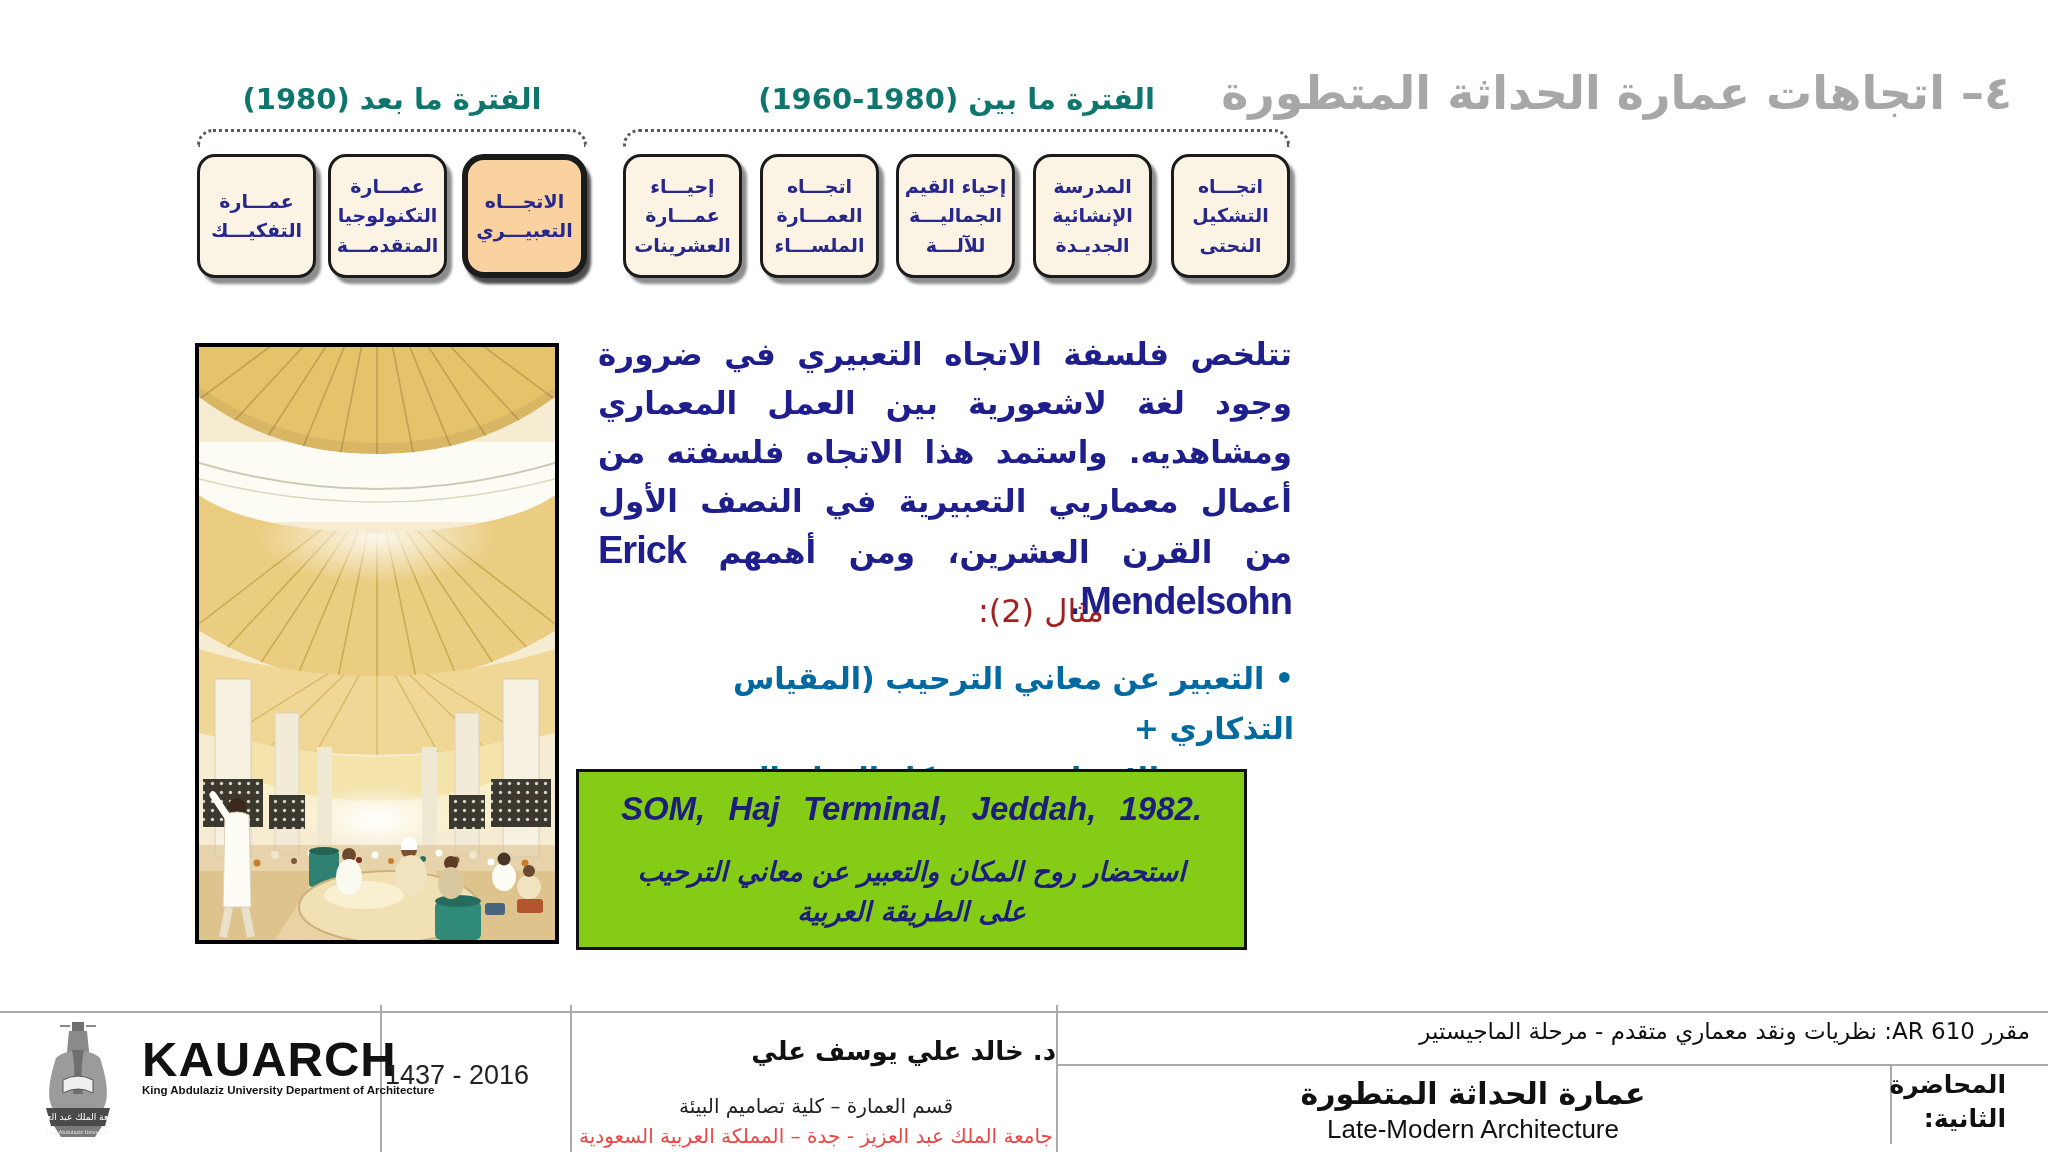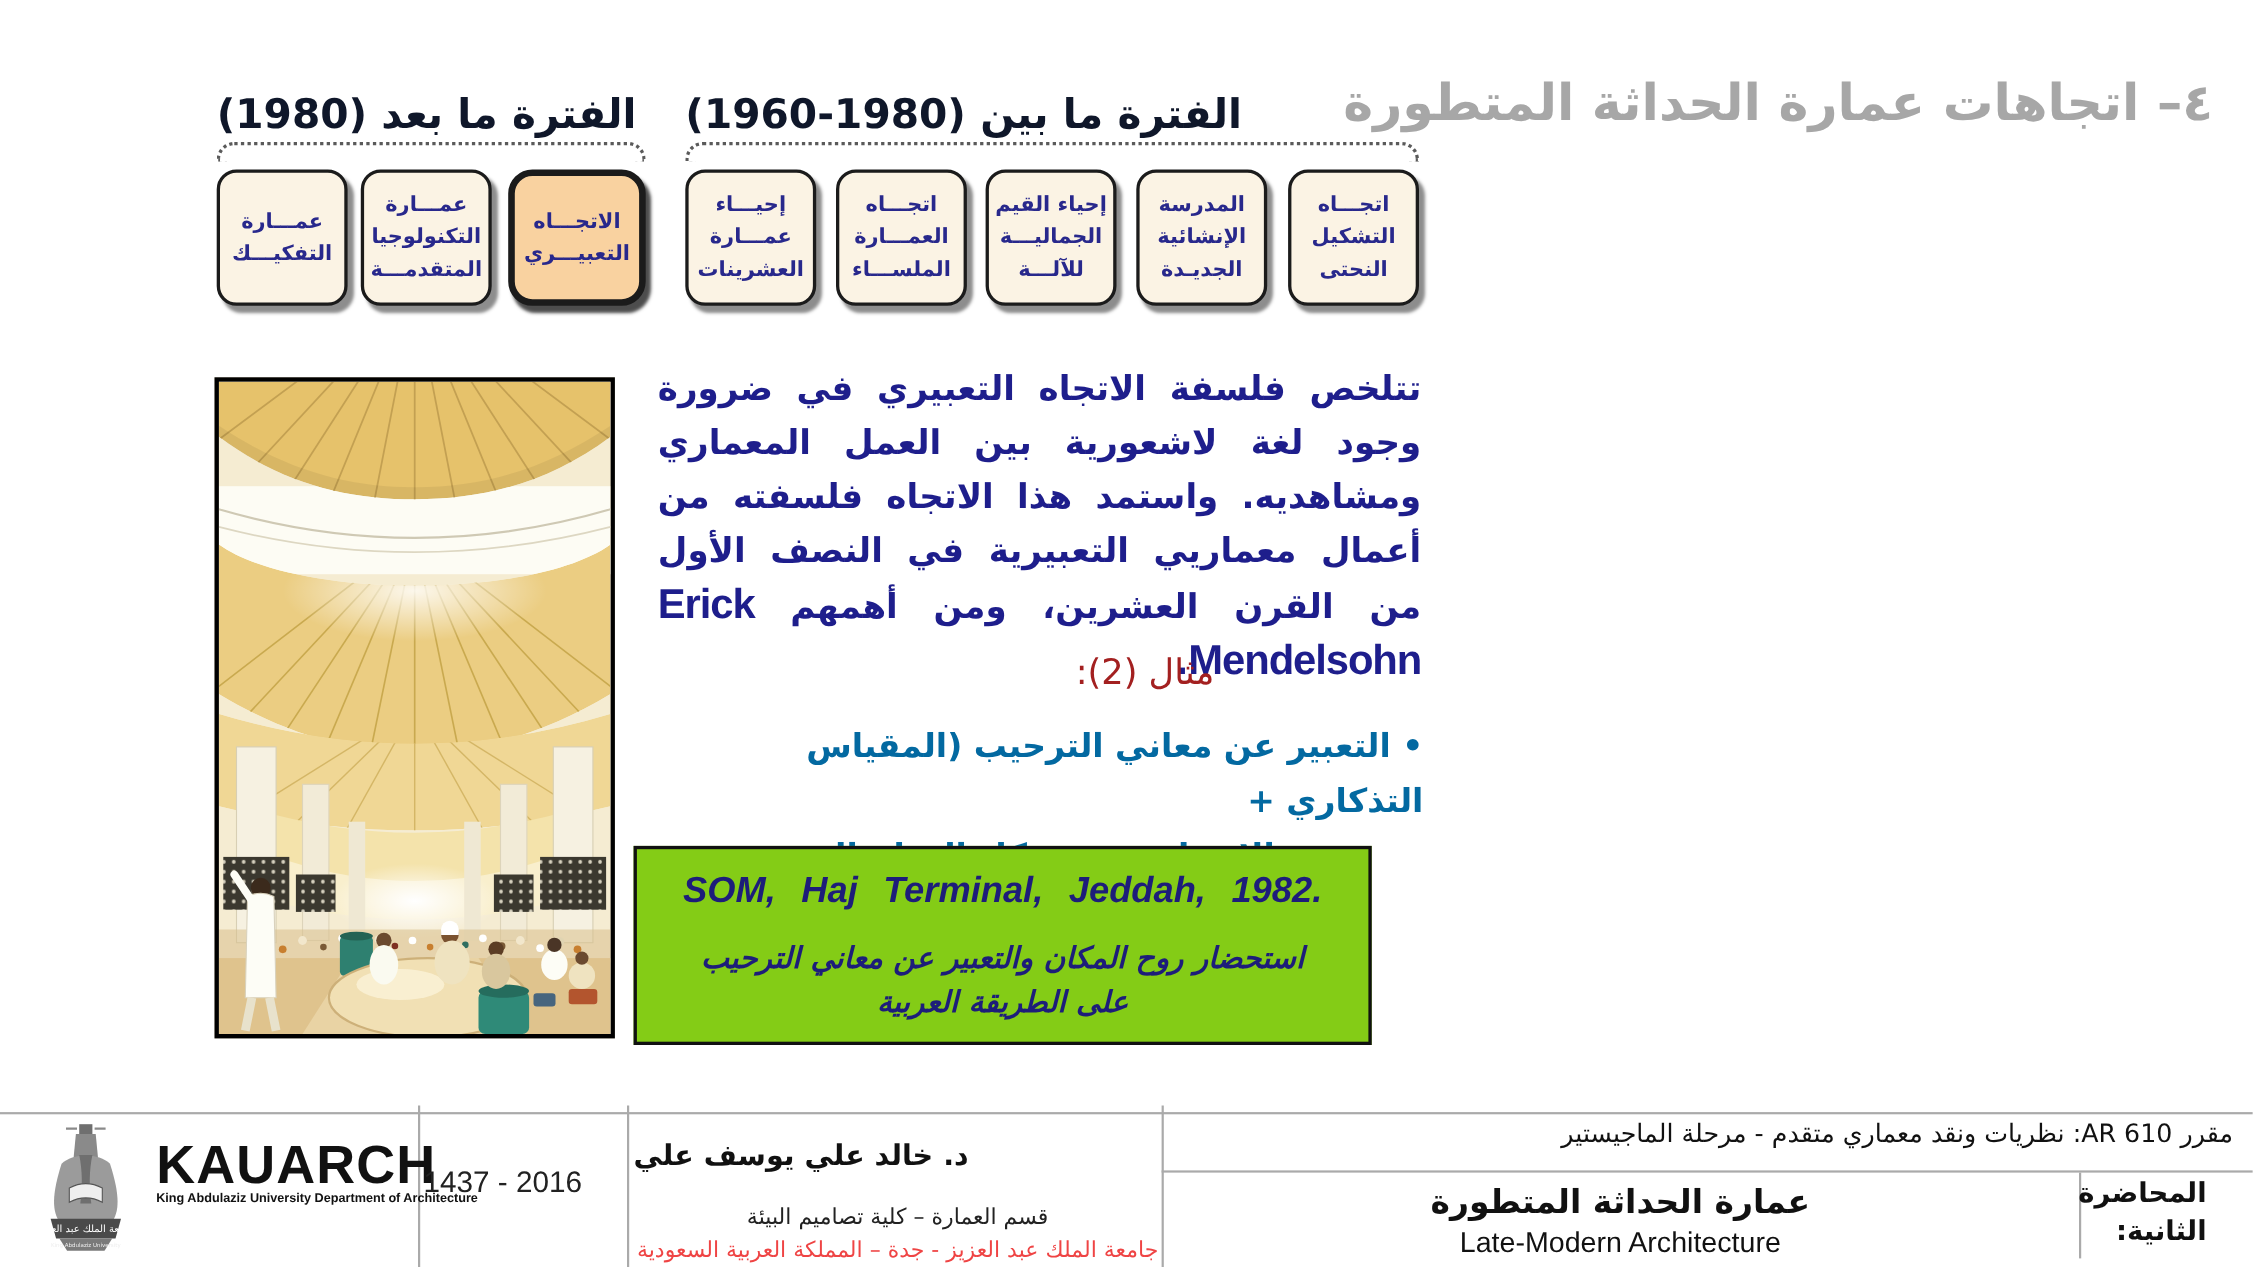--- a/index.html
+++ b/index.html
@@ -8,21 +8,21 @@
     background:#ffffff;font-family:"DejaVu Sans",sans-serif;
   }
   .abs{position:absolute;}
   
   .page-title{
     top:66px;right:36px;direction:rtl;text-align:right;
     font-size:46px;font-weight:bold;color:#a7a7a7;letter-spacing:0px;
   }
   
   .period{
-    direction:rtl;text-align:left;color:#0f172a;font-weight:bold;font-size:37px;
+    direction:rtl;text-align:center;color:#0f766e;font-weight:bold;font-size:29px;
   }
   .period .rng{direction:ltr;unicode-bidi:embed;}
   .brace{
     height:15px;
     border-top:3px dotted #5a5a5a;
     border-left:3px dotted #5a5a5a;
     border-right:3px dotted #5a5a5a;
     border-radius:16px 16px 0 0;
   }
   
@@ -74,21 +74,21 @@
     font-size:27px;line-height:40px;color:#1d1d7a;padding:0 34px;
   }
   
   .hline{background:#aaa;height:2px;}
   .vline{background:#aaa;width:2px;}
   .kau-word{left:142px;top:1034px;font-family:"Liberation Sans","DejaVu Sans",sans-serif;color:#111;}
   .kau-word .big{font-size:49px;font-weight:bold;letter-spacing:1px;line-height:50px;}
   .kau-word .sub{font-size:11.5px;font-weight:bold;margin-top:0px;}
   .acad-year{left:380px;top:1060px;width:154px;text-align:center;
     font-family:"Liberation Sans","DejaVu Sans",sans-serif;font-size:27px;color:#222;}
-  .instructor{left:576px;top:1036px;width:480px;text-align:left;direction:rtl;
+  .instructor{left:576px;top:1036px;width:480px;text-align:right;direction:rtl;
     font-weight:bold;font-size:26px;color:#111;}
   .dept1{left:576px;top:1094px;width:480px;text-align:center;direction:rtl;font-size:20px;color:#222;}
   .dept2{left:576px;top:1124px;width:480px;text-align:center;direction:rtl;font-size:20px;color:#ef4444;}
   .course-info{left:1066px;top:1018px;width:972px;direction:rtl;text-align:right;
     padding-right:8px;box-sizing:border-box;font-size:23px;color:#111;}
   .course-title-ar{left:1056px;top:1076px;width:834px;text-align:center;direction:rtl;
     font-weight:bold;font-size:30px;color:#111;}
   .course-title-en{left:1056px;top:1114px;width:834px;text-align:center;
     font-family:"Liberation Sans","DejaVu Sans",sans-serif;font-size:26px;color:#111;}
   .lecture{left:1890px;top:1068px;width:126px;direction:rtl;text-align:right;

